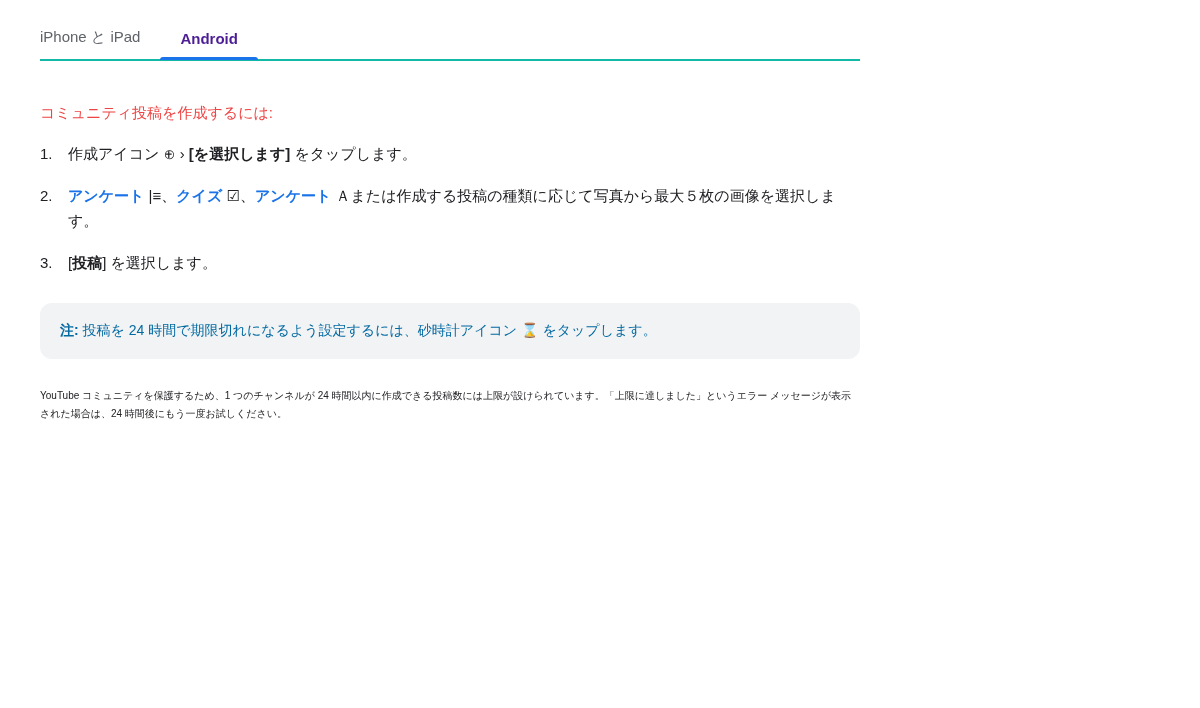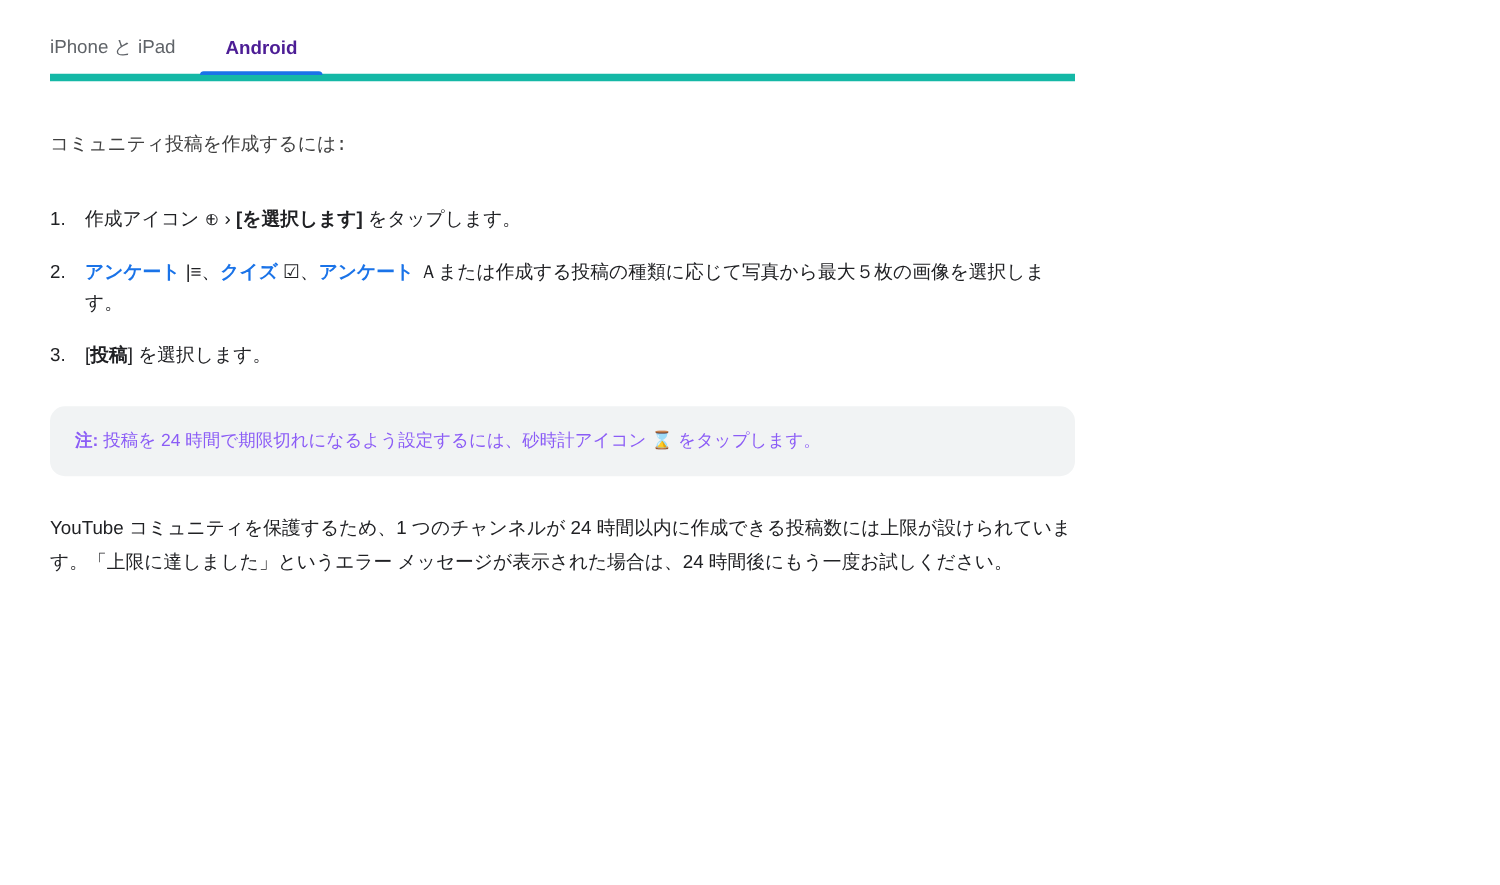--- a/index.html
+++ b/index.html
@@ -19,21 +19,21 @@
 
     .page-container {
       padding: 0 40px;
       max-width: 900px;
     }
 
     
     .tab-bar {
       display: flex;
       align-items: flex-end;
-      border-bottom: 6px solid #14b8a6;
+      border-bottom: 2px solid #14b8a6;
       margin-bottom: 40px;
       padding-top: 16px;
     }
 
     .tab-item {
       padding: 12px 20px;
       font-size: 15px;
       color: #5f6368;
       cursor: pointer;
       position: relative;
@@ -66,24 +66,23 @@
     .main-title {
       font-size: 30px;
       font-weight: 400;
       color: #202124;
       margin-bottom: 16px;
       line-height: 1.3;
     }
 
     .subtitle {
       font-size: 15px;
-      color: #404040;
-      margin-bottom: 34px;
+      color: #ef4444;
+      margin-bottom: 16px;
       line-height: 1.6;
-      font-family: Liberation Mono, monospace;
     }
 
     .steps-list {
       list-style: none;
       margin-bottom: 28px;
     }
 
     .step-item {
       display: flex;
       align-items: flex-start;
@@ -115,30 +114,30 @@
     }
 
     
     .note-box {
       background-color: #f1f3f4;
       border-radius: 12px;
       padding: 16px 20px;
       margin-bottom: 28px;
       font-size: 14px;
       line-height: 1.7;
-      color: #8b5cf6;
+      color: #0369a1;
     }
 
     .note-label {
       font-weight: 700;
     }
 
     
     .footer-text {
-      font-size: 15px;
+      font-size: 10px;
       color: #202124;
       line-height: 1.8;
     }
   </style>
 </head>
 <body>
 
 <div class="page-container">
 
   <div class="tab-bar">

